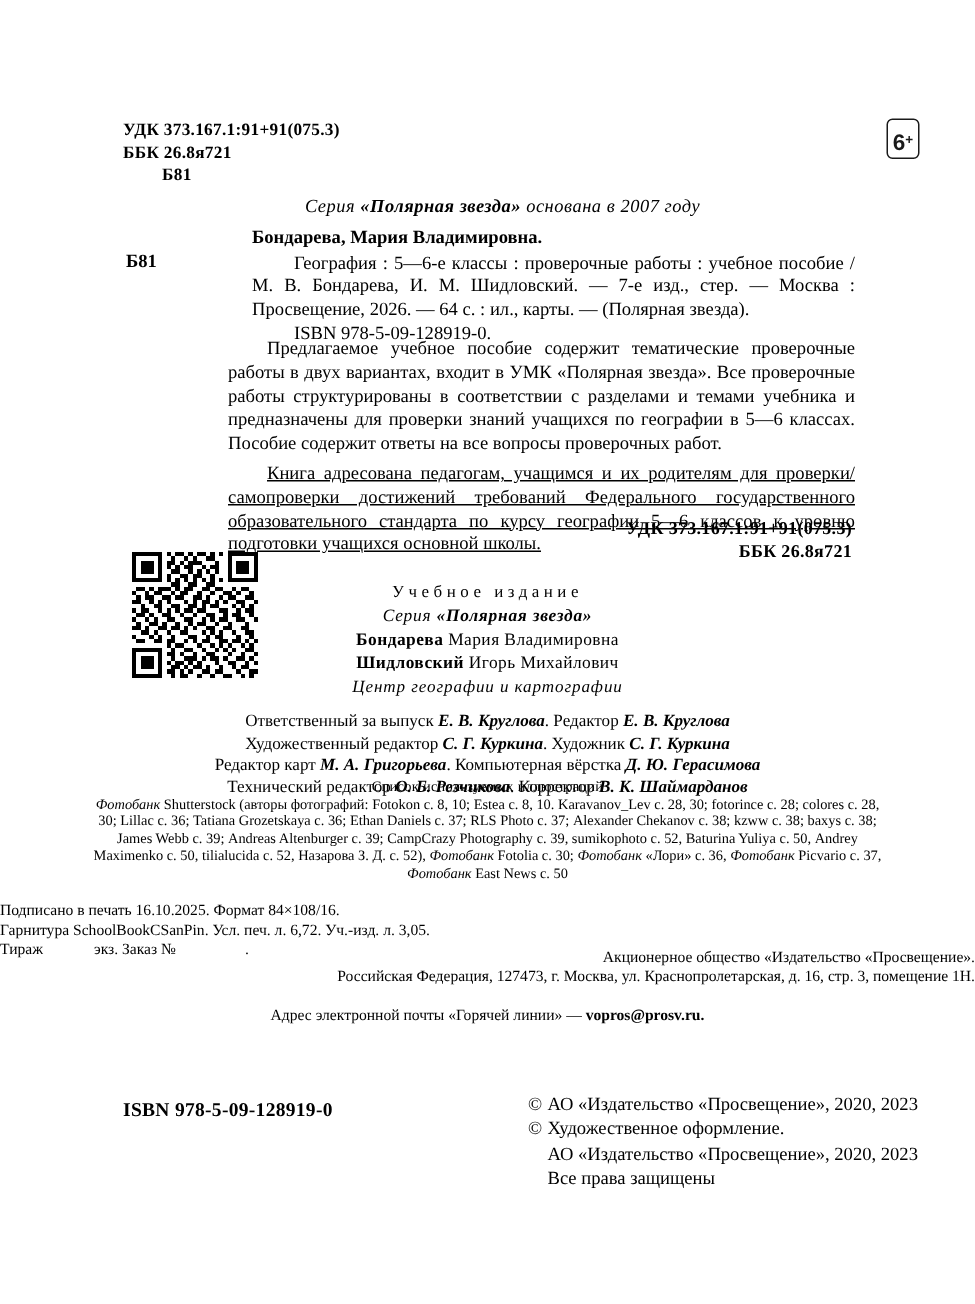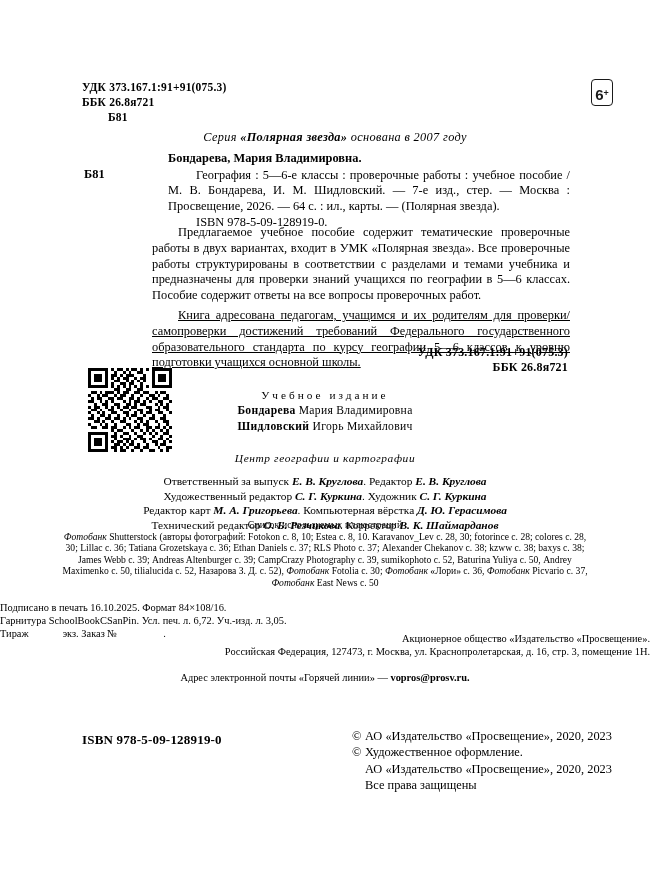--- a/index.html
+++ b/index.html
@@ -558,20 +558,21 @@
           <rect x="18" y="28" width="1" height="1"></rect>
           <rect x="21" y="28" width="2" height="1"></rect>
           <rect x="25" y="28" width="1" height="1"></rect>
           <rect x="27" y="28" width="1" height="1"></rect>
       </g>
     </svg>
   </div>
 
   <div class="imprint">
     <div class="ui-title">Учебное издание</div>
+    <div class="ui-series"><span>Серия </span><b>«Полярная звезда»</b></div>
     <div class="ui-name"><b>Бондарева</b><span> Мария Владимировна</span></div>
     <div class="ui-name"><b>Шидловский</b><span> Игорь Михайлович</span></div>
   </div>
 
   <div class="center-geo">Центр географии и картографии</div>
 
   <div class="staff">
     <div><span>Ответственный за выпуск </span><i>Е. В. Круглова</i><span>. Редактор </span><i>Е. В. Круглова</i></div>
     <div><span>Художественный редактор </span><i>С. Г. Куркина</i><span>. Художник </span><i>С. Г. Куркина</i></div>
     <div><span>Редактор карт </span><i>М. А. Григорьева</i><span>. Компьютерная вёрстка </span><i>Д. Ю. Герасимова</i></div>

